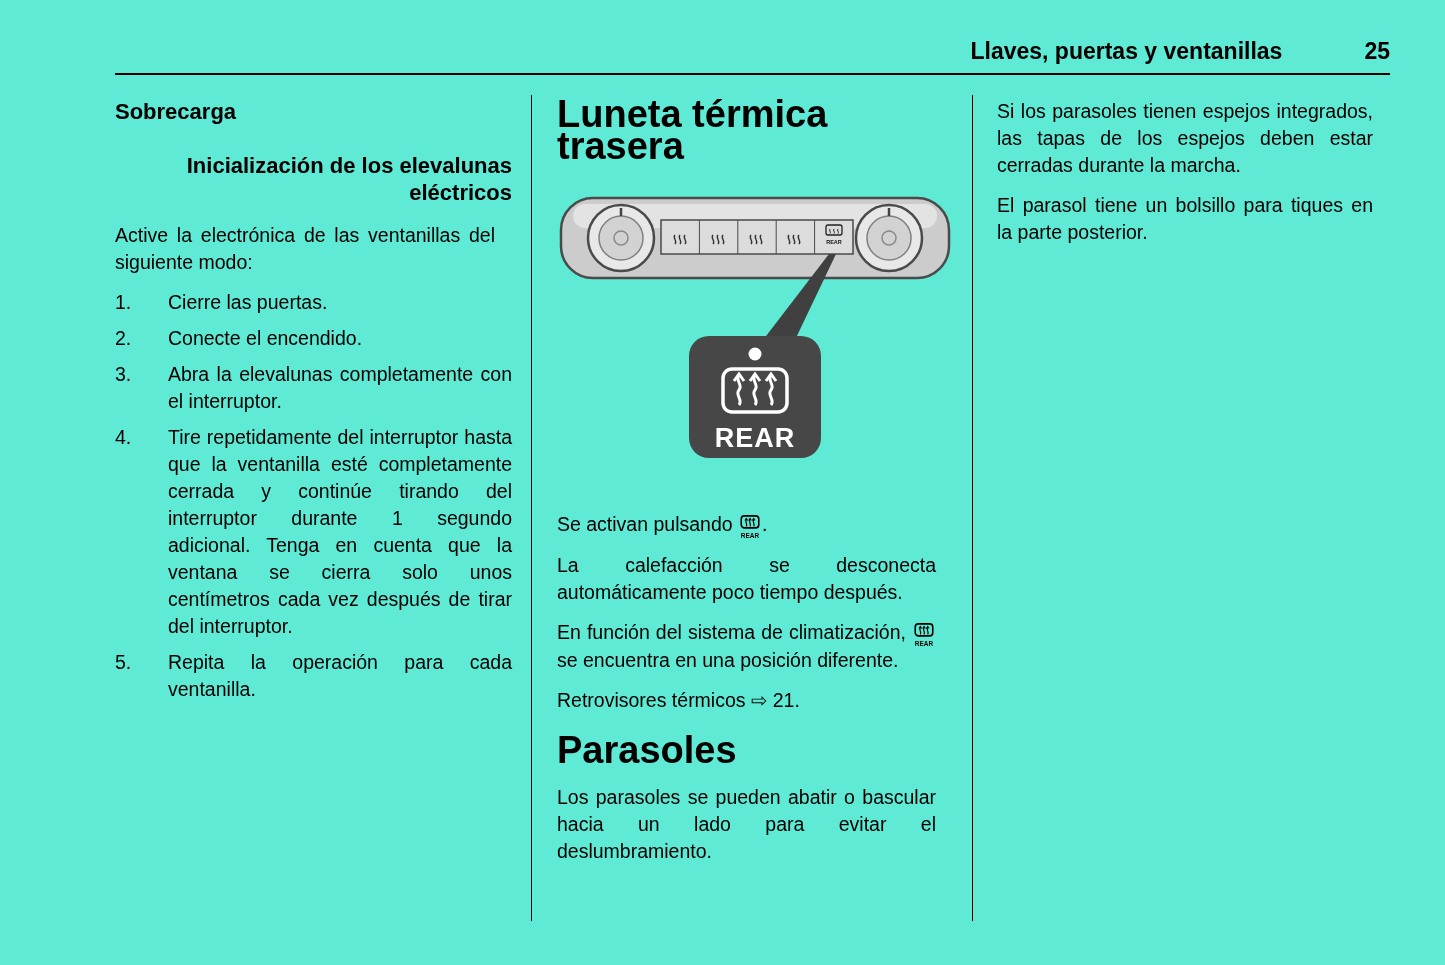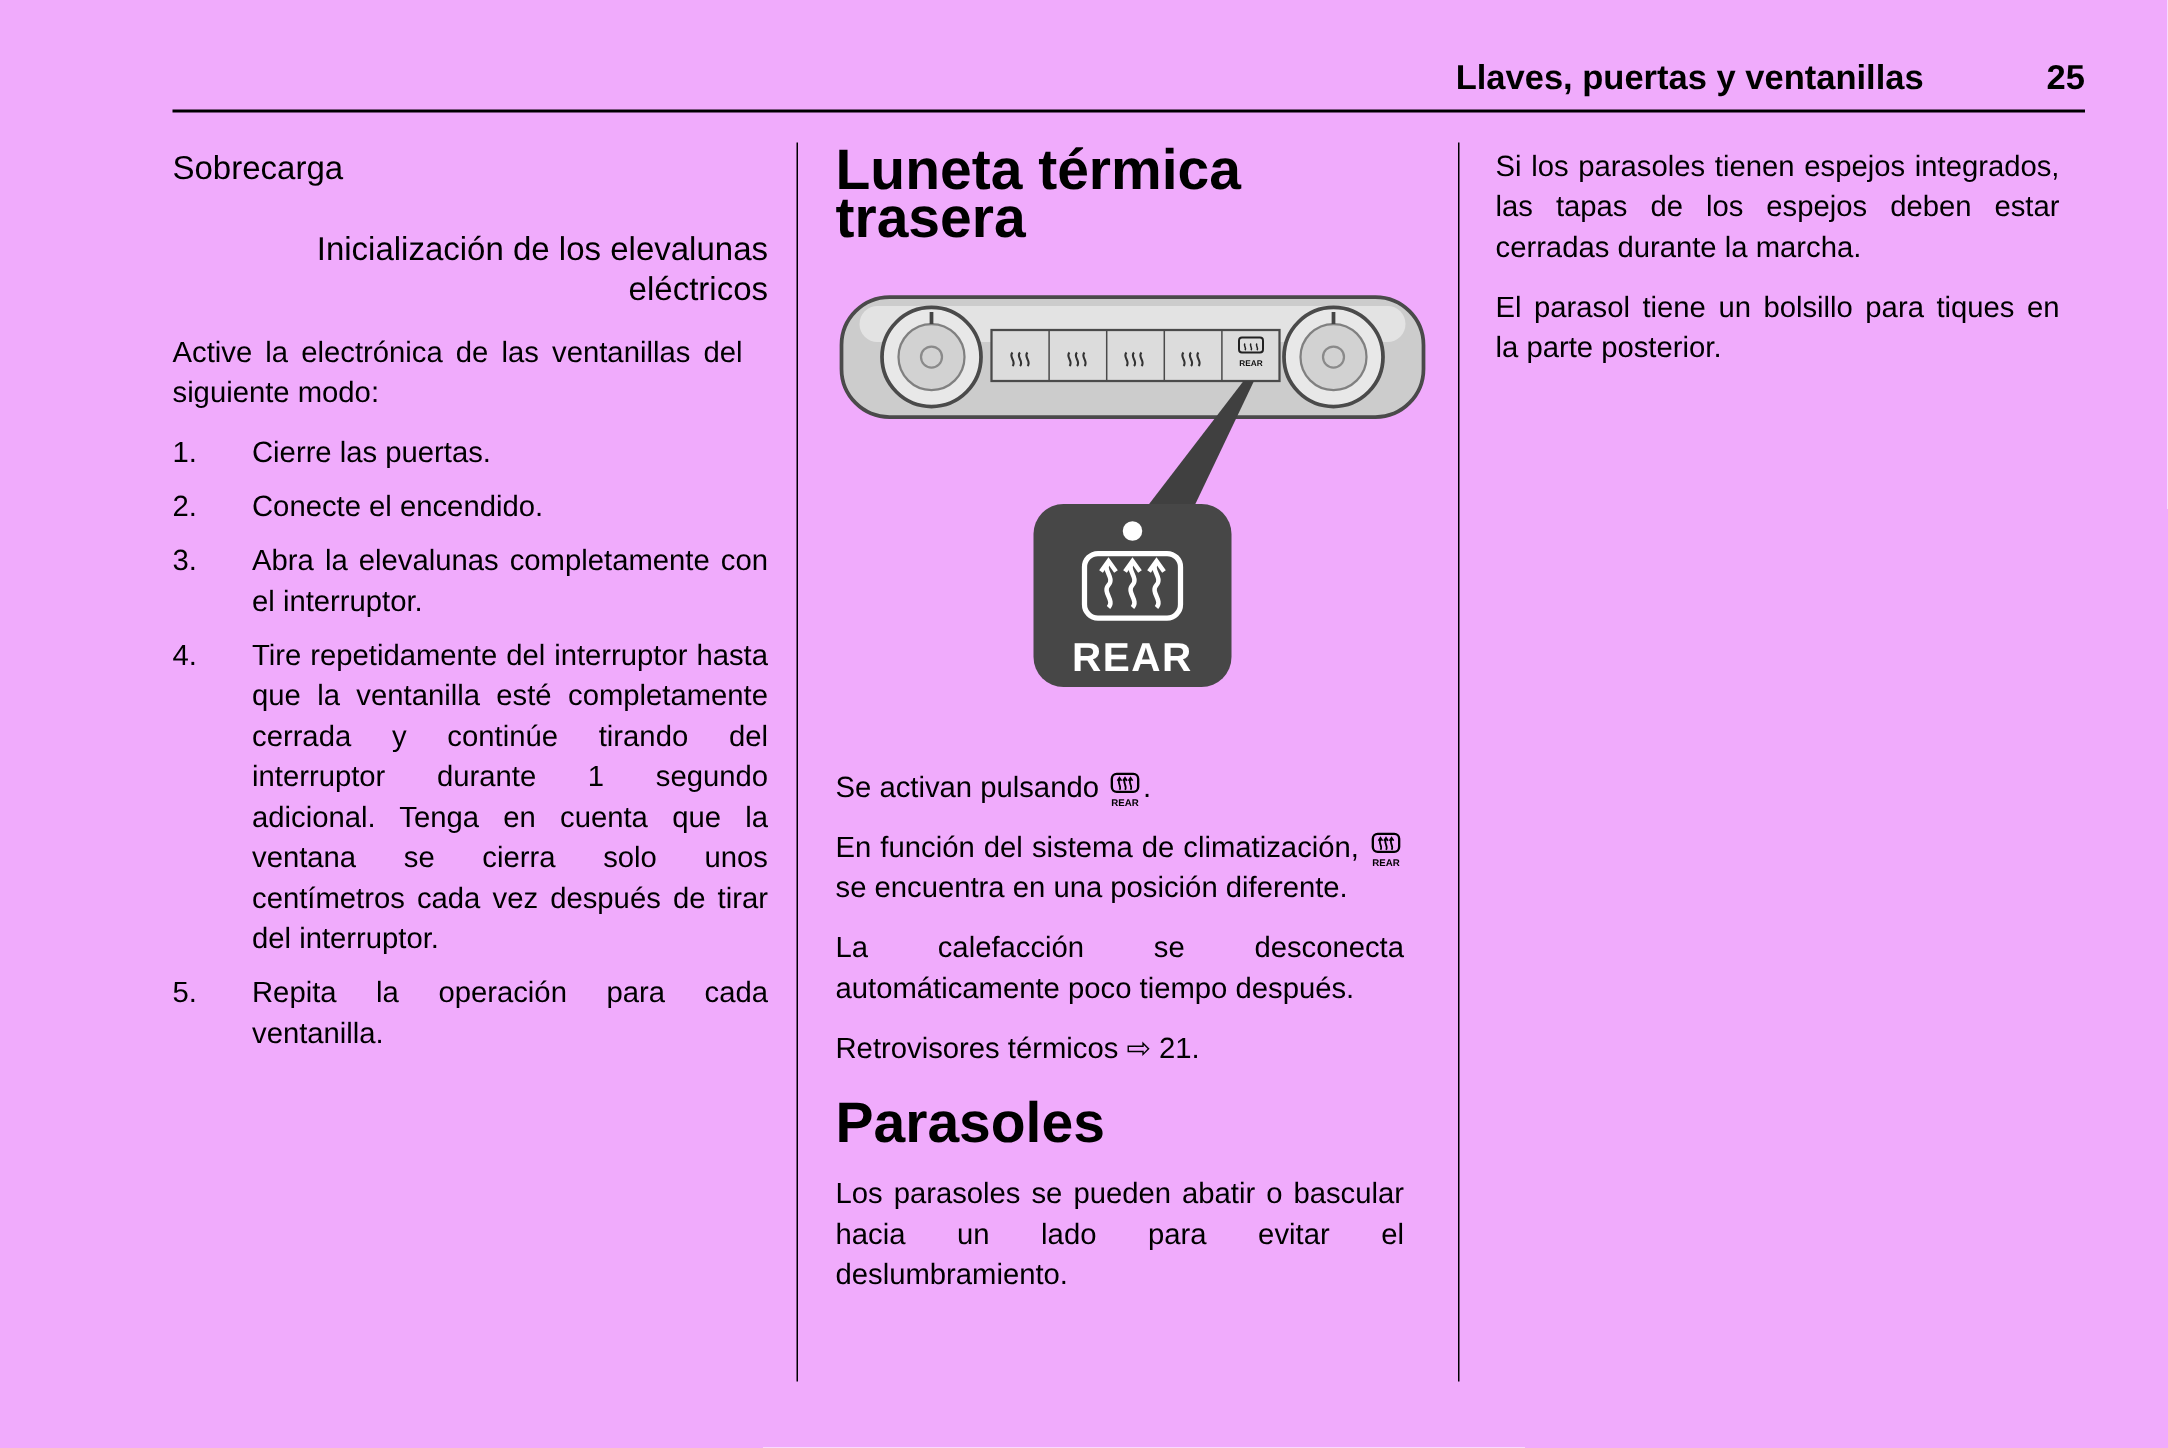--- a/index.html
+++ b/index.html
@@ -1,20 +1,20 @@
 <!DOCTYPE html>
 <html lang="es"><head>
 <meta charset="utf-8">
 <style>
   html, body { margin: 0; padding: 0; background: #ffffff; }
   .page {
     position: relative;
     width: 1445px;
     height: 965px;
-    background: #f0abfc;
+    background: #5eead4;
     color: #000000;
     font-family: "Liberation Sans", sans-serif;
     overflow: hidden;
   }
   
   .header {
     position: absolute;
     top: 38px; left: 115px; right: 55px;
     display: flex;
     justify-content: flex-end;
@@ -50,21 +50,21 @@
   .col3 { left: 997px; width: 393px; }
   .para {
     margin: 0 17px 13px 0;
     text-align: justify;
     hyphens: auto;
     -webkit-hyphens: auto;
   }
   .h-small {
     font-size: 22px;
     line-height: 27px;
-    font-weight: normal;
+    font-weight: bold;
     margin: 0 0 16px 0;
   }
   .h-small.mt { margin-top: 27px; text-align: right; }
   .h-large {
     font-size: 38px;
     line-height: 32px;
     font-weight: bold;
     margin: 0 0 26px 0;
   }
   .h-large.mt { margin-top: 20px; margin-bottom: 18px; }
@@ -197,28 +197,28 @@
       </svg>
     </div>
 
     <p class="para"><span>Se activan pulsando </span><span class="rear-inline"><svg viewBox="0 0 26 27" width="24" height="25">
             <rect x="3.5" y="2" width="19" height="13" rx="3.5" fill="none" stroke="#000000" stroke-width="1.7"></rect>
             <path d="M9,13.5 c2,-2.5 -2,-5 0,-7.5 M13,13.5 c2,-2.5 -2,-5 0,-7.5 M17,13.5 c2,-2.5 -2,-5 0,-7.5" stroke="#000000" stroke-width="1.3" fill="none"></path>
             <path d="M7.5,7 L9,4.8 L10.5,7 M11.5,7 L13,4.8 L14.5,7 M15.5,7 L17,4.8 L18.5,7" stroke="#000000" stroke-width="1.1" fill="none"></path>
             <text x="13" y="25.5" font-size="7" font-weight="bold" text-anchor="middle" fill="#000000">REAR</text>
           </svg></span><span>.</span></p>
 
+    <p class="para">La calefacción se desconecta automáticamente poco tiempo después.</p>
+
     <p class="para"><span>En función del sistema de climatización, </span><span class="rear-inline"><svg viewBox="0 0 26 27" width="24" height="25">
             <rect x="3.5" y="2" width="19" height="13" rx="3.5" fill="none" stroke="#000000" stroke-width="1.7"></rect>
             <path d="M9,13.5 c2,-2.5 -2,-5 0,-7.5 M13,13.5 c2,-2.5 -2,-5 0,-7.5 M17,13.5 c2,-2.5 -2,-5 0,-7.5" stroke="#000000" stroke-width="1.3" fill="none"></path>
             <path d="M7.5,7 L9,4.8 L10.5,7 M11.5,7 L13,4.8 L14.5,7 M15.5,7 L17,4.8 L18.5,7" stroke="#000000" stroke-width="1.1" fill="none"></path>
             <text x="13" y="25.5" font-size="7" font-weight="bold" text-anchor="middle" fill="#000000">REAR</text>
           </svg></span><span> se encuentra en una posición diferente.</span></p>
-
-    <p class="para">La calefacción se desconecta automáticamente poco tiempo después.</p>
     <p class="para">Retrovisores térmicos ⇨ 21.</p>
 
     <h2 class="h-large mt">Parasoles</h2>
     <p class="para">Los parasoles se pueden abatir o bascular hacia un lado para evitar el deslumbramiento.</p>
   </section>
 
   <section class="col col3">
     <p class="para">Si los parasoles tienen espejos integrados, las tapas de los espejos deben estar cerradas durante la marcha.</p>
     <p class="para">El parasol tiene un bolsillo para tiques en la parte posterior.</p>
   </section>

